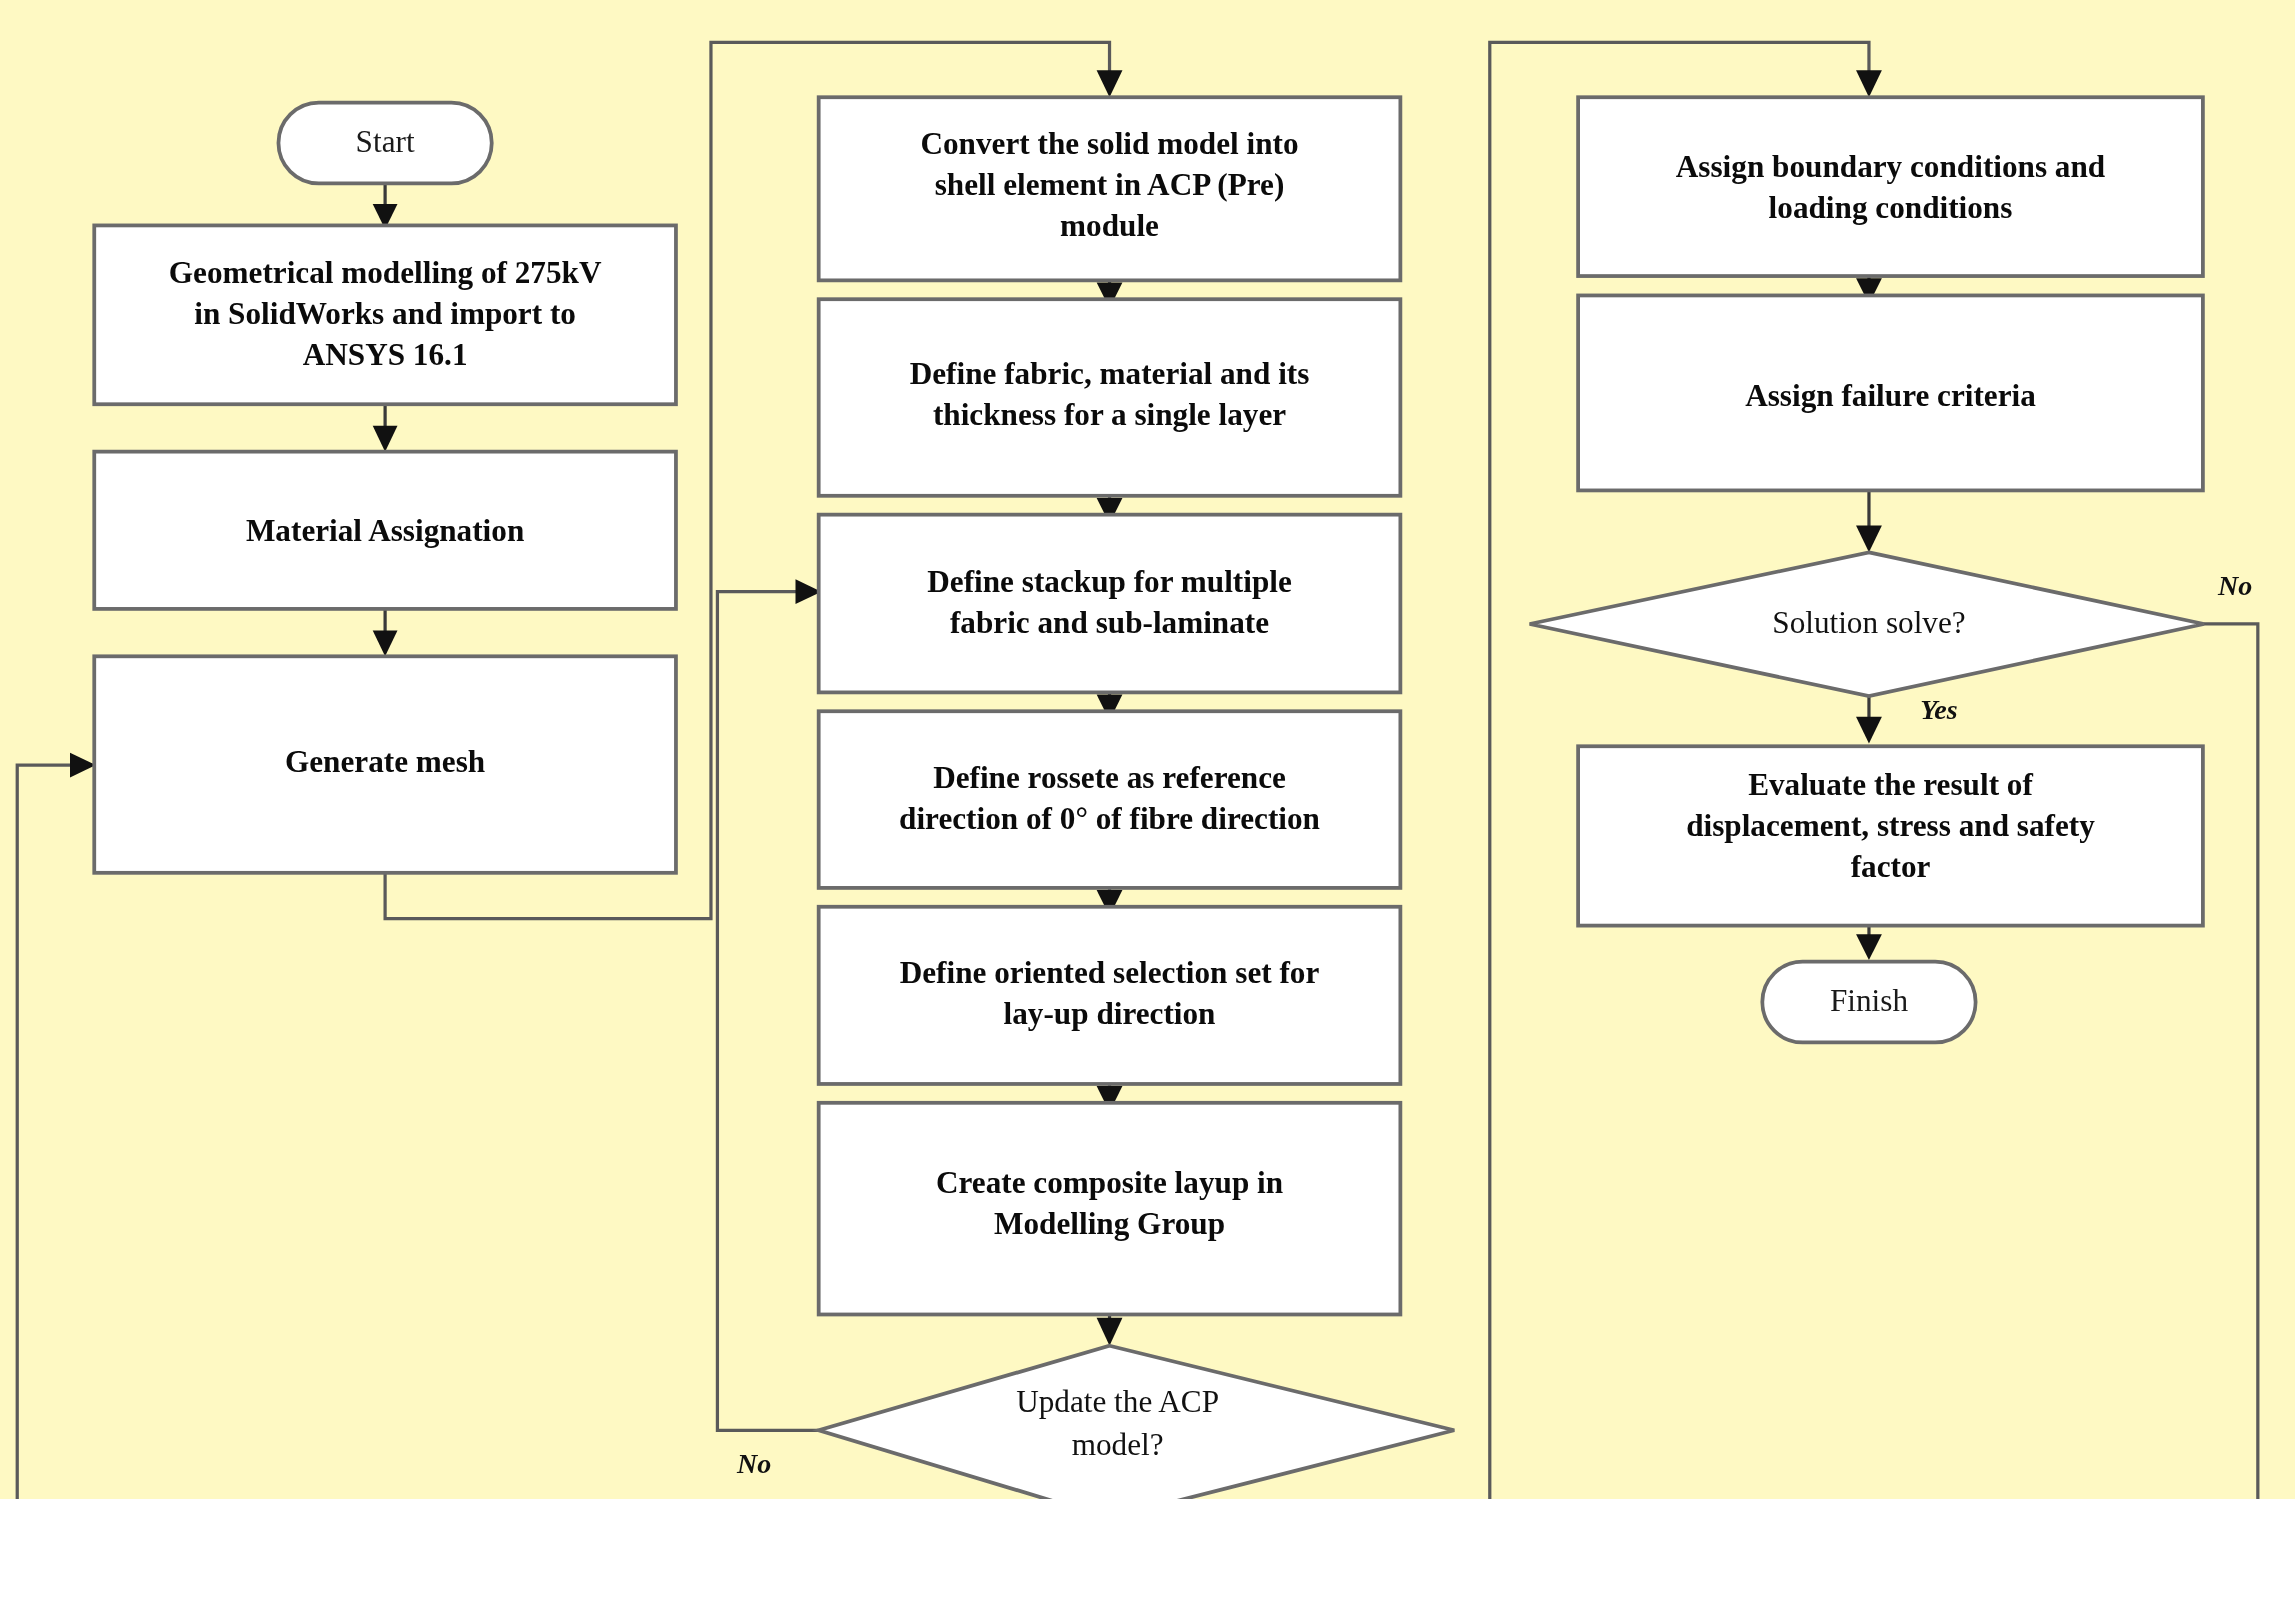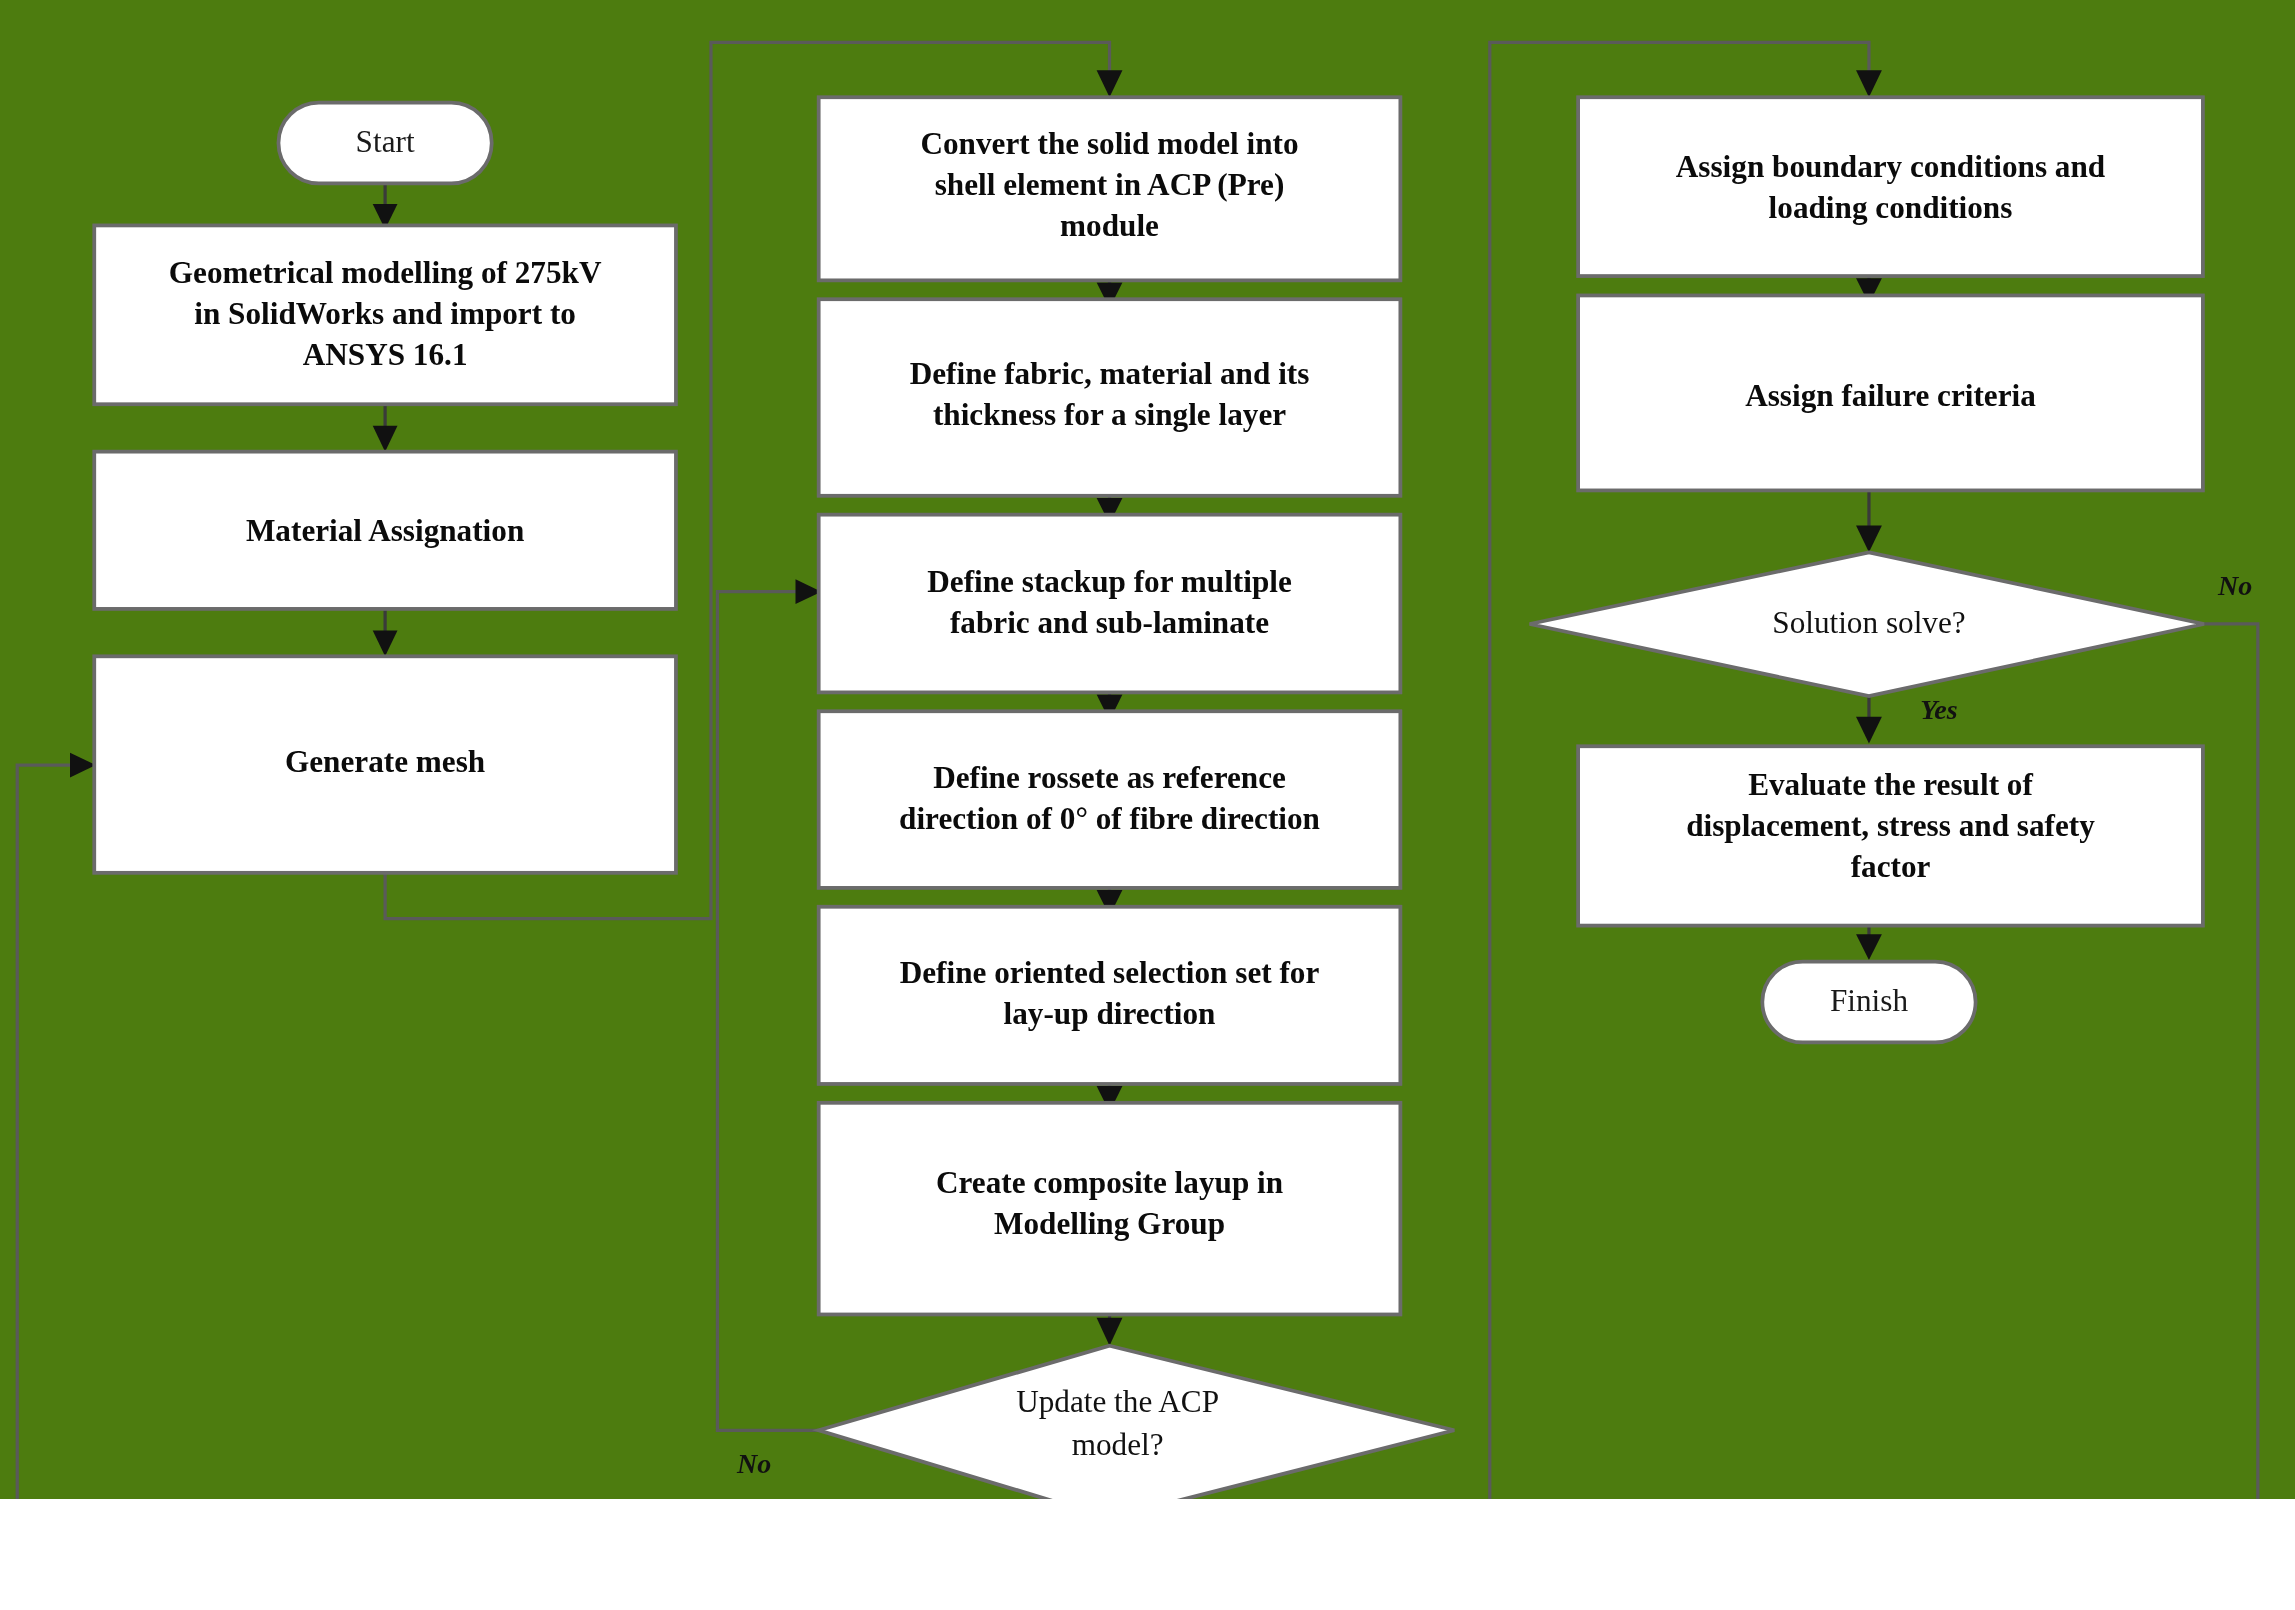--- a/index.html
+++ b/index.html
@@ -4,21 +4,21 @@
 <style>
   html, body {
     margin: 0;
     padding: 0;
     background: #ffffff;
   }
   #canvas-wrap {
     position: relative;
     width: 2295px;
     height: 1499px;
-    background: #4d7c0f;
+    background: #fef9c3;
     font-family: "Liberation Serif", "DejaVu Serif", serif;
   }
   svg.flow {
     position: absolute;
     top: 0; left: 0;
     width: 2295px;
     height: 1611px;
     display: block;
   }
   .node-rect {

